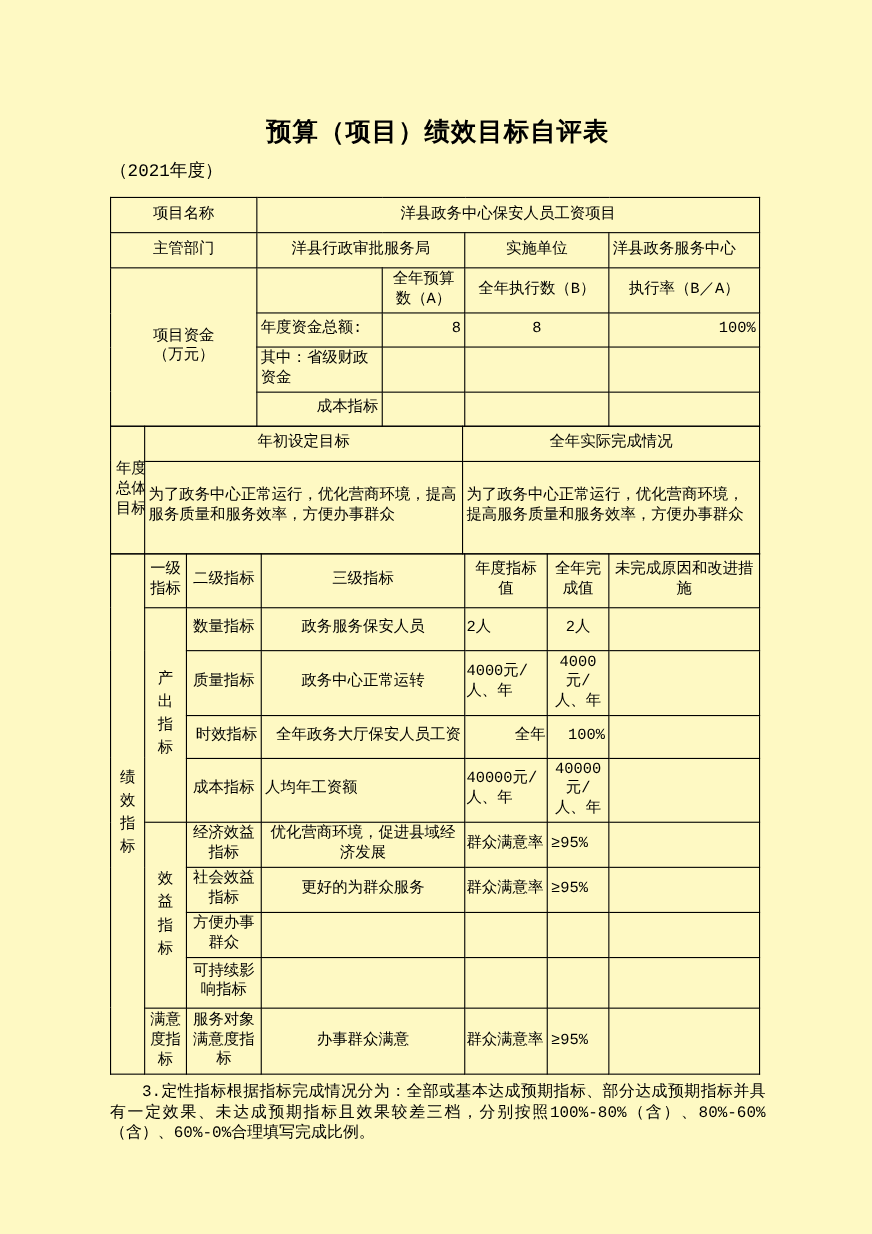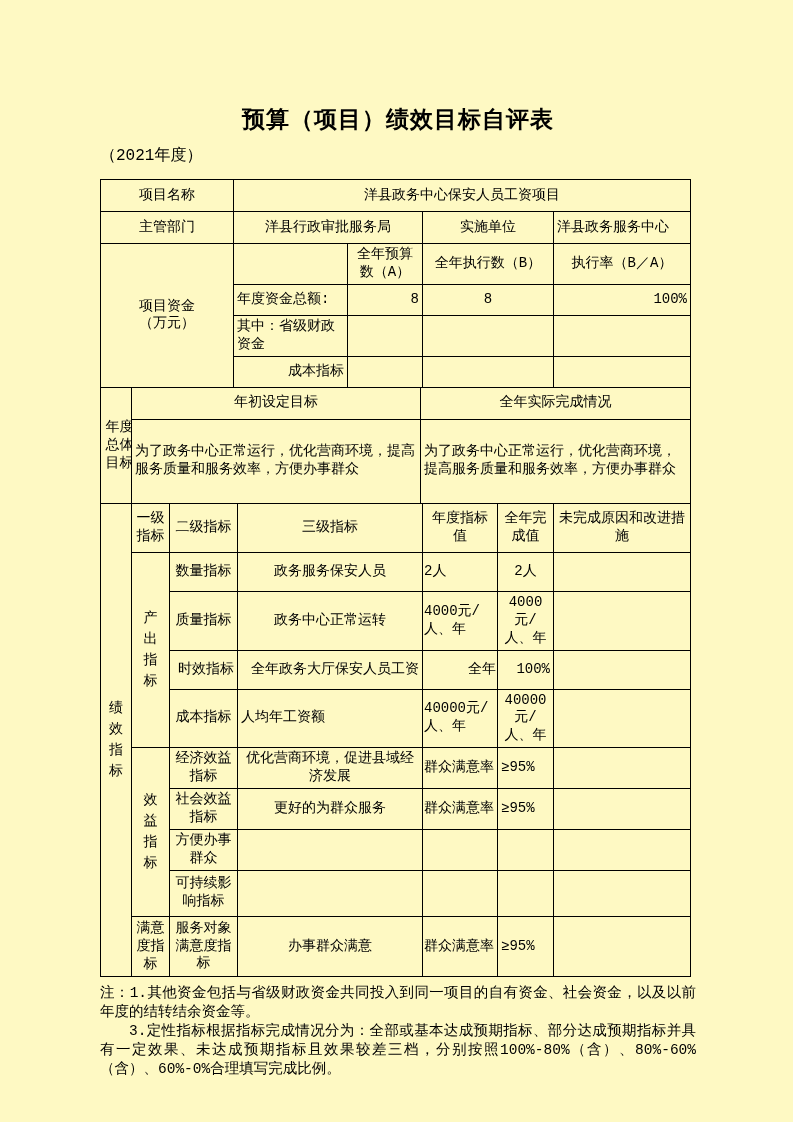--- a/index.html
+++ b/index.html
@@ -225,17 +225,16 @@
       <td class="tc">办事群众满意</td>
       <td class="tl cell-annual">群众满意率</td>
       <td class="tl">≥95%</td>
       <td></td>
     </tr>
   </tbody>
     </table>
 
 
   <div class="notes">
-    <p>注：1.其他资金包括与省级财政资金共同投入到同一项目的自有资金、社会资金，以及以前年度的结转结余资金等。</p>
     <p class="indented">3.定性指标根据指标完成情况分为：全部或基本达成预期指标、部分达成预期指标并具有一定效果、未达成预期指标且效果较差三档，分别按照100%-80%（含）、80%-60%（含）、60%-0%合理填写完成比例。</p>
   </div>
 
 </div>
 
 </body></html>

